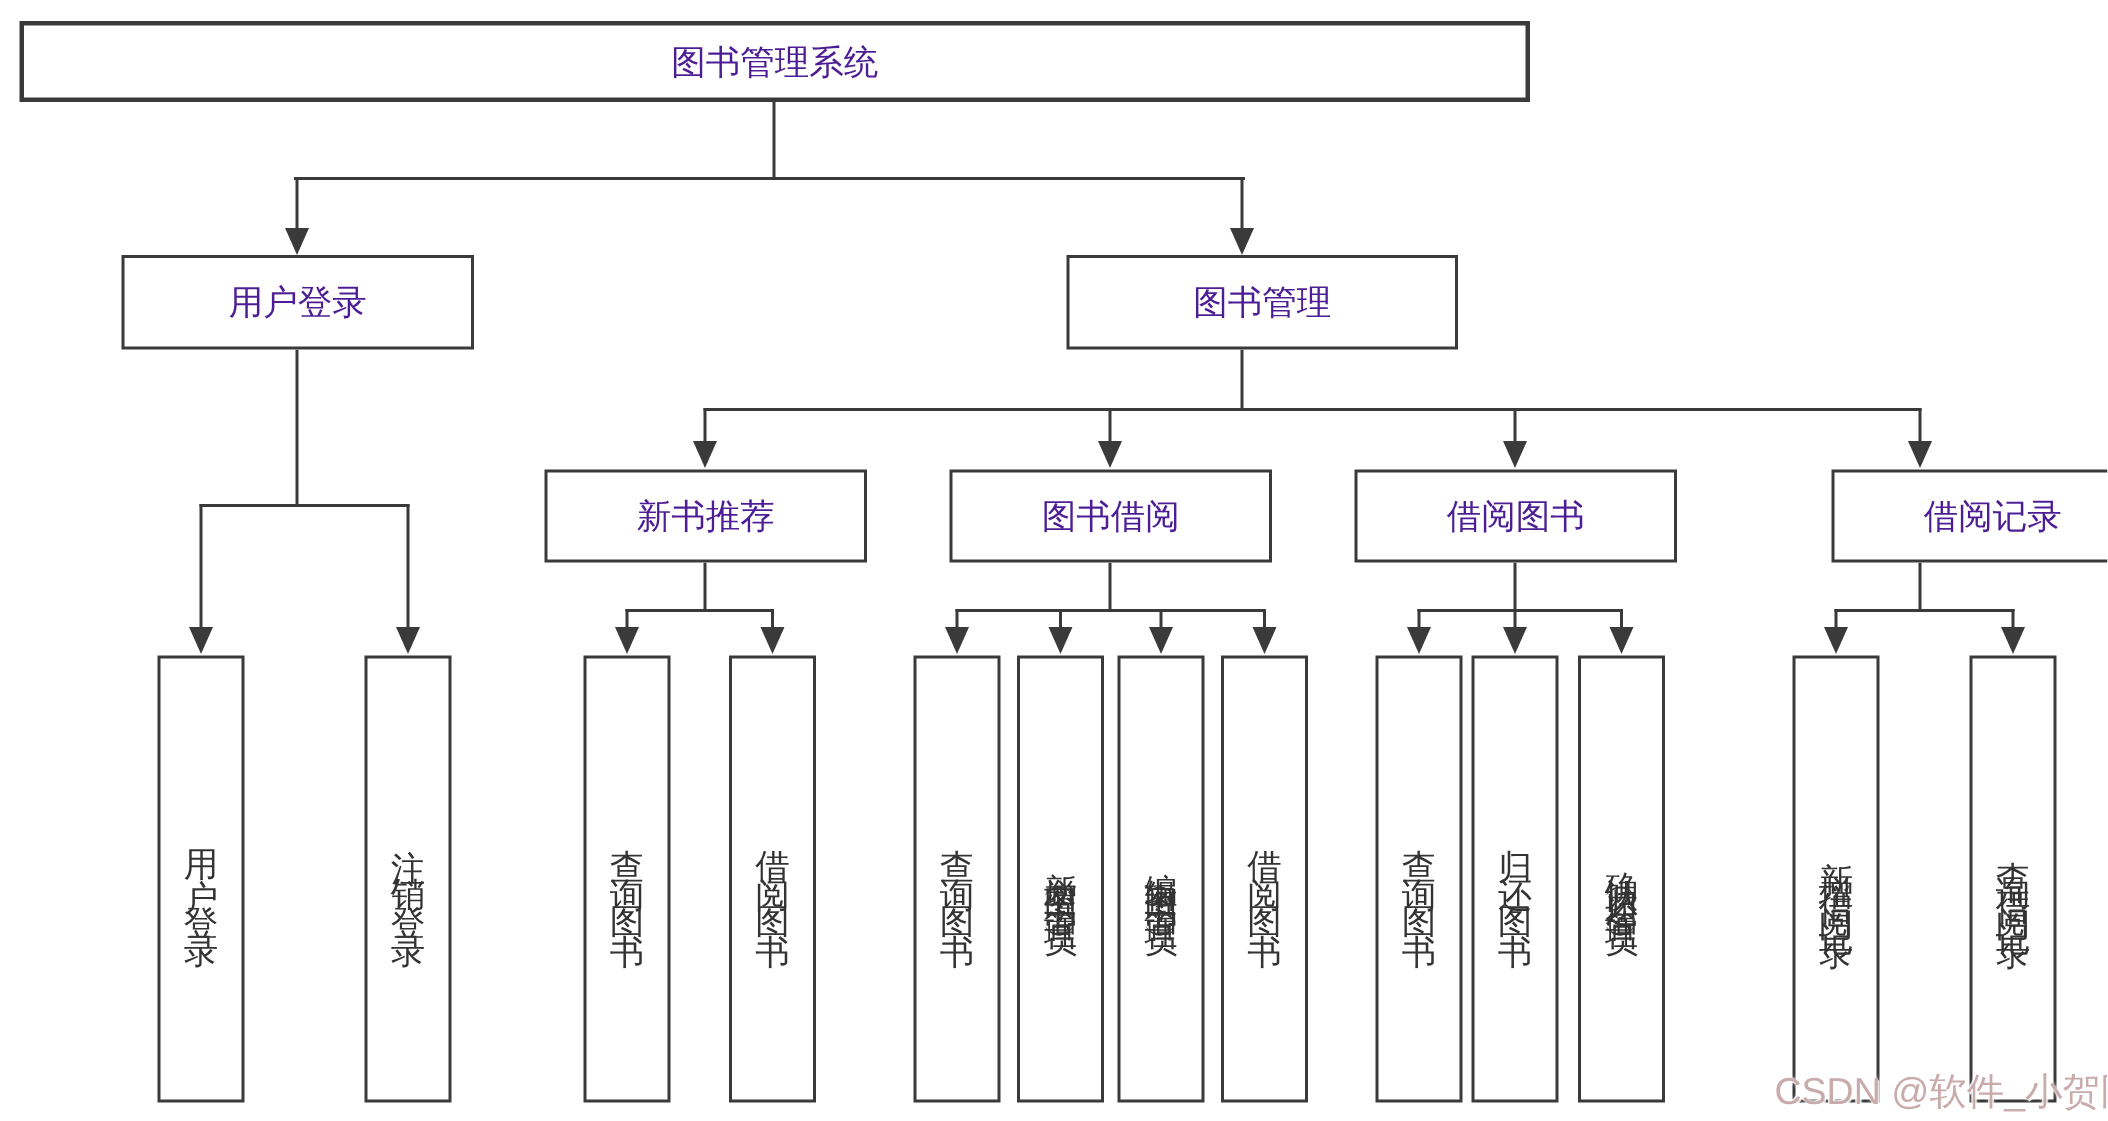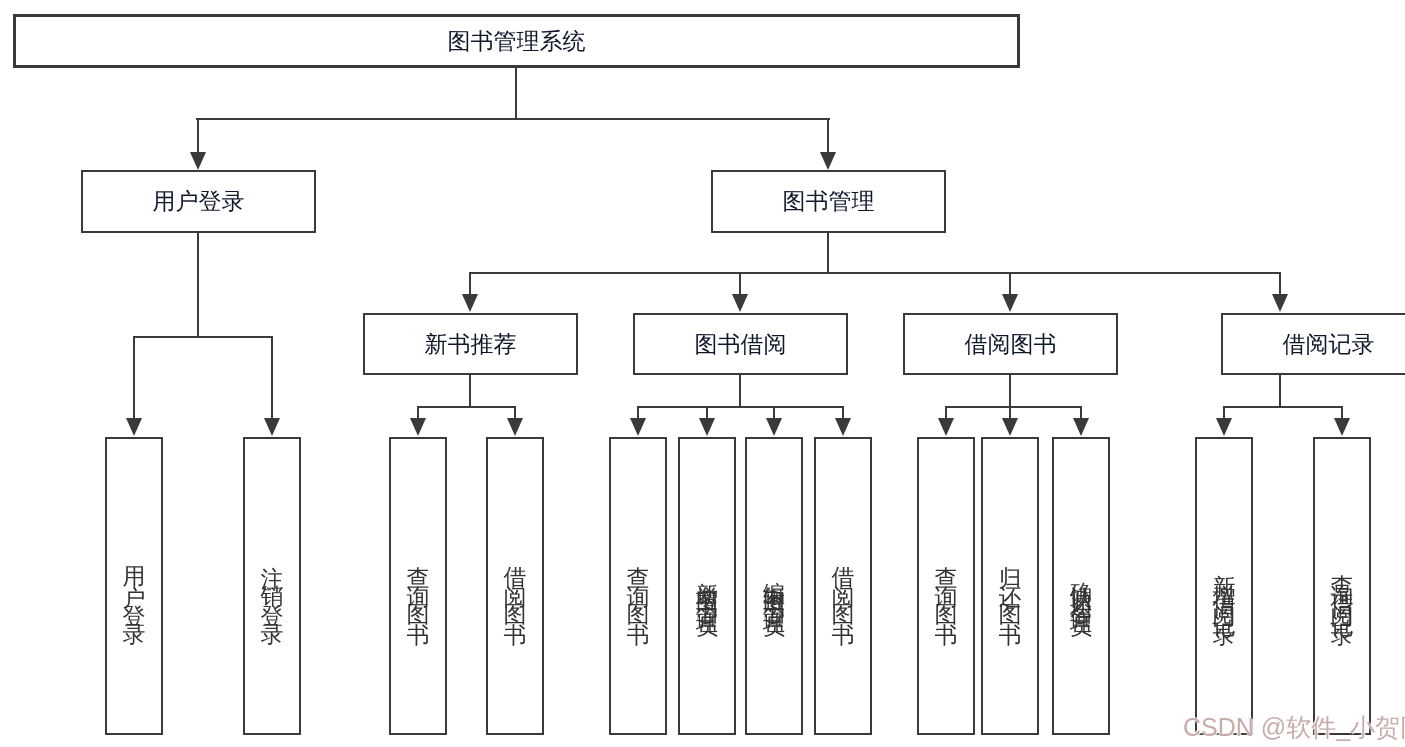--- a/index.html
+++ b/index.html
@@ -8,21 +8,21 @@
     font-family:"Liberation Sans","DejaVu Sans",sans-serif;overflow:hidden;
   }
   
   .ln{position:absolute;background:#3a3a3a;}
   .ar{position:absolute;width:0;height:0;
       border-left:8px solid transparent;border-right:8px solid transparent;
       border-top:18px solid #3a3a3a;}
   
   .box{position:absolute;border:2px solid #3a3a3a;background:#ffffff;
        display:flex;align-items:center;justify-content:center;
-       color:#0f172a;font-size:23px;box-sizing:border-box;}
+       color:#4c1d95;font-size:23px;box-sizing:border-box;}
   .root{border-width:3px;}
   .vbox{position:absolute;border:2px solid #3a3a3a;background:#ffffff;
         display:flex;align-items:center;justify-content:center;
         box-sizing:border-box;}
   .vlabel{writing-mode:vertical-rl;text-orientation:mixed;
           color:#333333;font-size:23px;line-height:1;}
   .sp-lg{letter-spacing:19px;}
   .sp-md{letter-spacing:10px;}
   .sp-sm{letter-spacing:5px;font-size:22px;}
   .watermark{position:absolute;left:1183px;top:711px;font-size:25px;
@@ -93,21 +93,21 @@
   <div class="ar" style="left:1216px;top:418px"></div>
   <div class="ar" style="left:1334px;top:418px"></div>
 
   <div class="box root" style="left:13px;top:14px;width:1007px;height:54px">
     <span>图书管理系统</span>
   </div>
 
   <div class="box" style="left:81px;top:170px;width:235px;height:63px">
     <span>用户登录</span>
   </div>
-  <div class="box" style="left:711px;top:170px;width:235px;height:63px">
+  <div class="box" style="left:711px;top:170px;width:261px;height:63px">
     <span>图书管理</span>
   </div>
 
   <div class="box" style="left:363px;top:313px;width:215px;height:62px">
     <span>新书推荐</span>
   </div>
   <div class="box" style="left:633px;top:313px;width:215px;height:62px">
     <span>图书借阅</span>
   </div>
   <div class="box" style="left:903px;top:313px;width:215px;height:62px">

